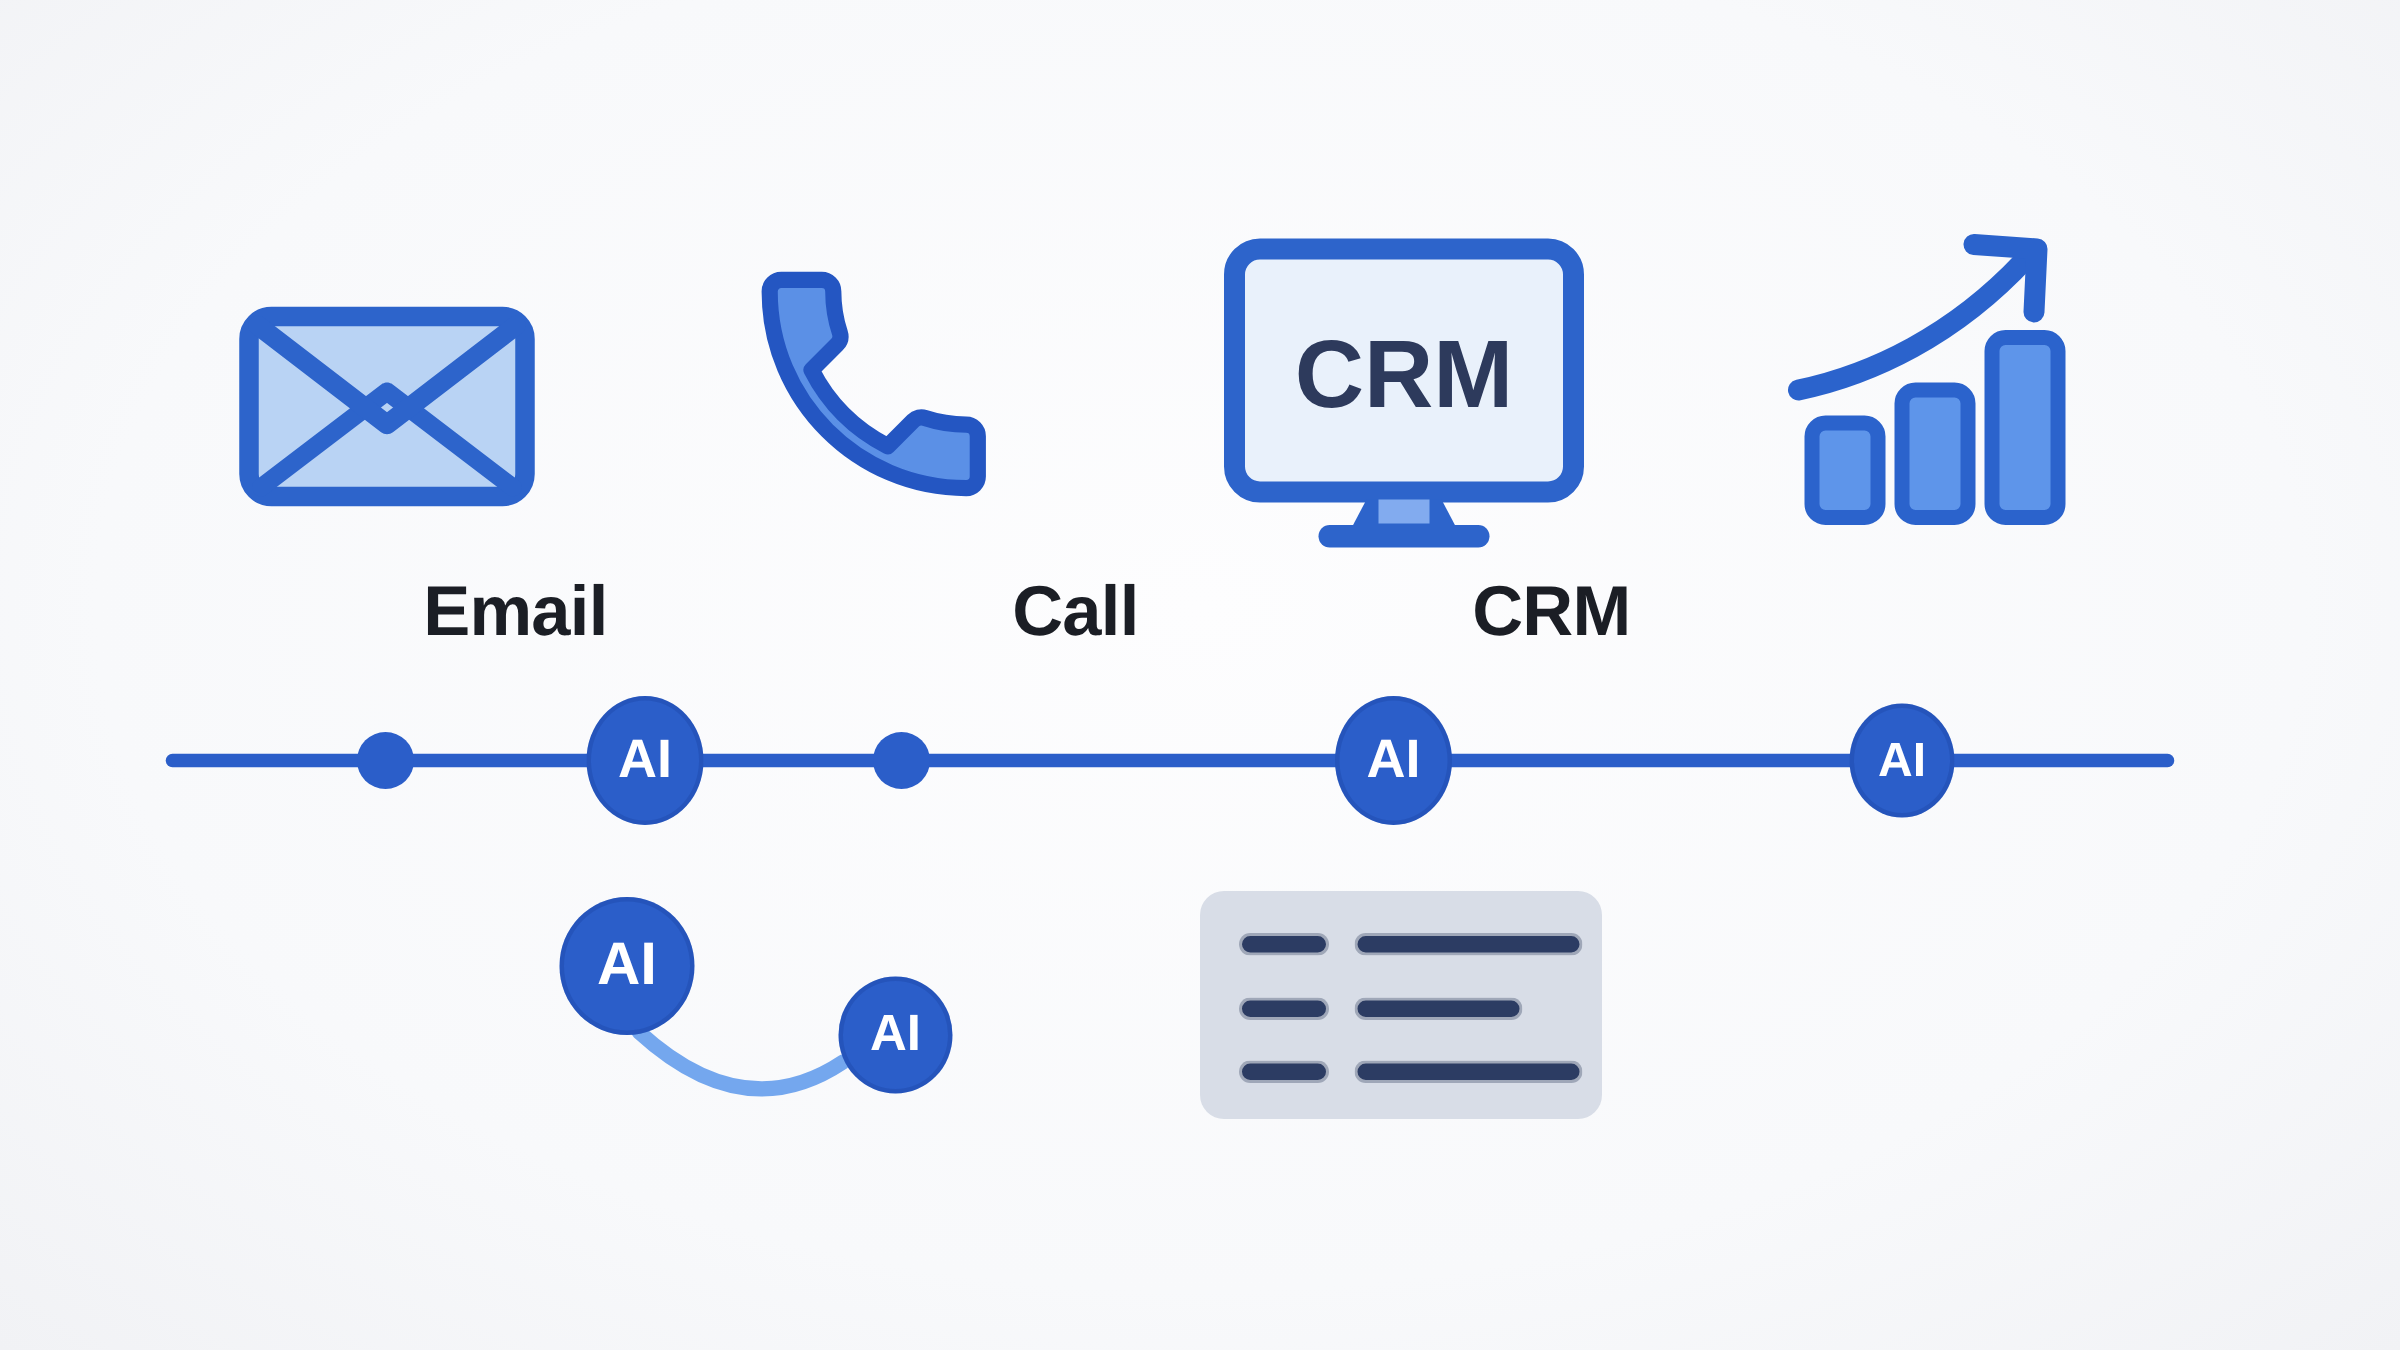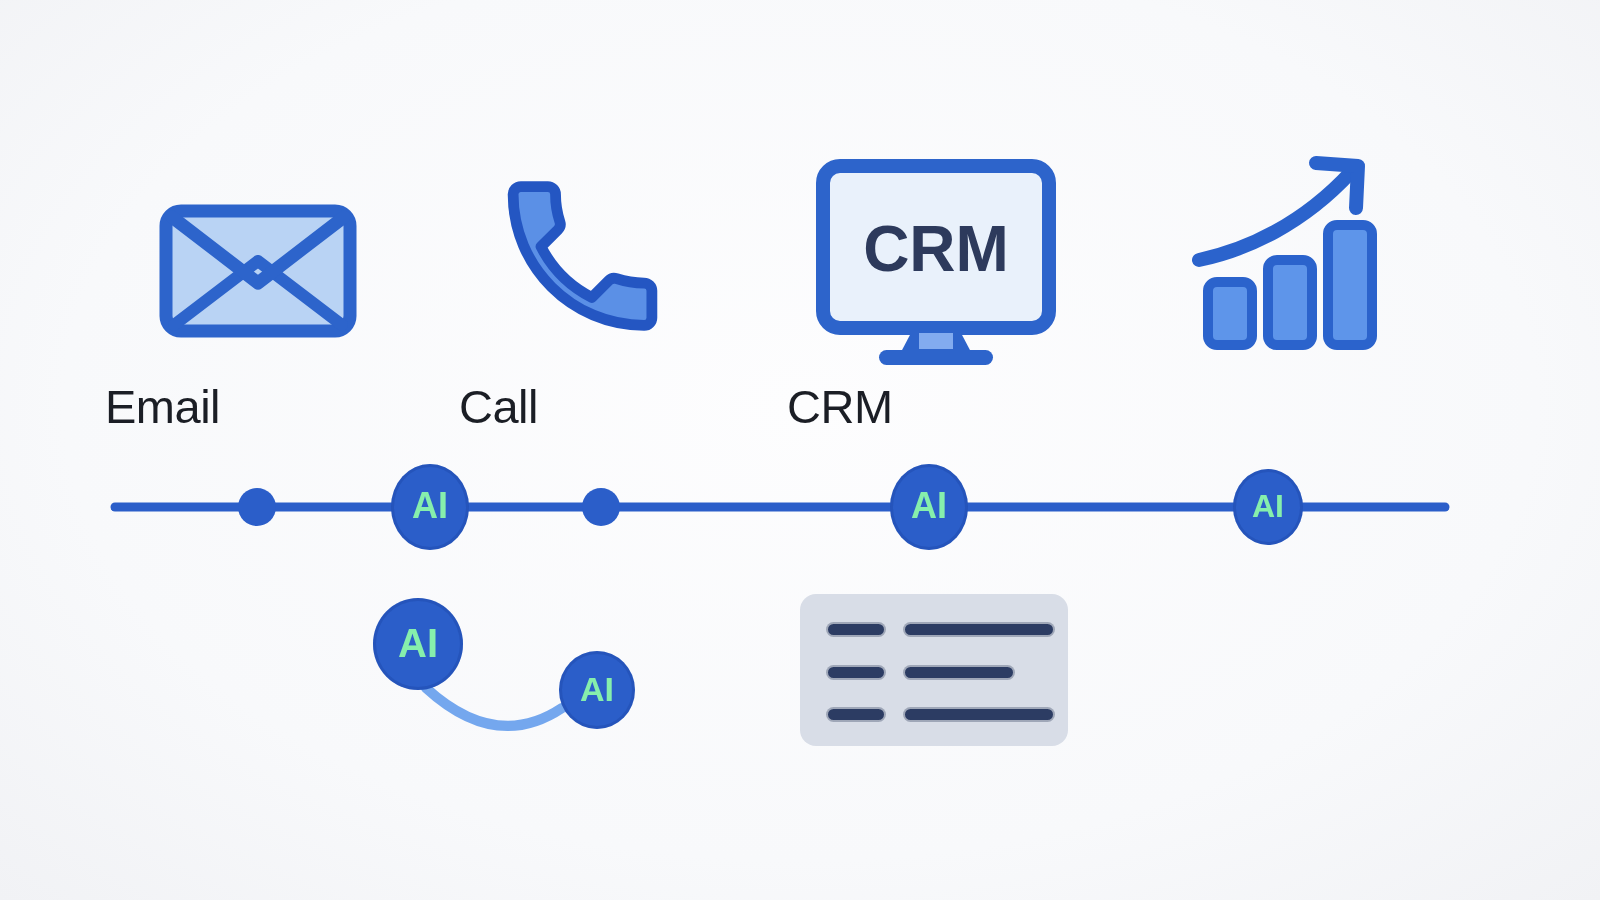--- a/index.html
+++ b/index.html
@@ -11,42 +11,42 @@
     background: radial-gradient(ellipse at 50% 45%, #fdfdfe 0%, #f8f9fb 65%, #f1f2f5 100%);
   }
   .canvas { position: absolute; inset: 0; padding-left: 38px; }
 
   
   .icon-box { position: absolute; }
   .stage-label {
     position: absolute;
     top: 379px;
     width: 300px;
-    text-align: left;
+    text-align: right;
     font-size: 47px;
-    font-weight: 400;
+    font-weight: 700;
     letter-spacing: -0.5px;
     color: #1b1e25;
   }
   .label-email    { left: 105px; }
   .label-call     { left: 459px; }
   .label-crm      { left: 787px; }
   .label-forecast { left: 1140px; }
 
   
   .timeline-svg { position: absolute; left: 0; top: 0; width: 1600px; height: 900px; }
 
   .ai-node {
     position: absolute;
     display: flex;
     align-items: center;
     justify-content: center;
     background: #2b5ec9;
     border-radius: 50%;
-    color: #86efac;
+    color: #ffffff;
     font-weight: 700;
     box-shadow: inset 0 0 0 3px rgba(23, 62, 150, 0.28);
   }
   .ai-node span { transform: translateY(-1px); }
 
   .ai-t1 { left: 391px;  top: 464px; width: 78px; height: 86px; font-size: 36px; }
   .ai-t2 { left: 890px;  top: 464px; width: 78px; height: 86px; font-size: 36px; }
   .ai-t3 { left: 1233px; top: 469px; width: 70px; height: 76px; font-size: 32px; }
 
   .ai-p1 { left: 373px; top: 598px; width: 90px; height: 92px; font-size: 40px; }

